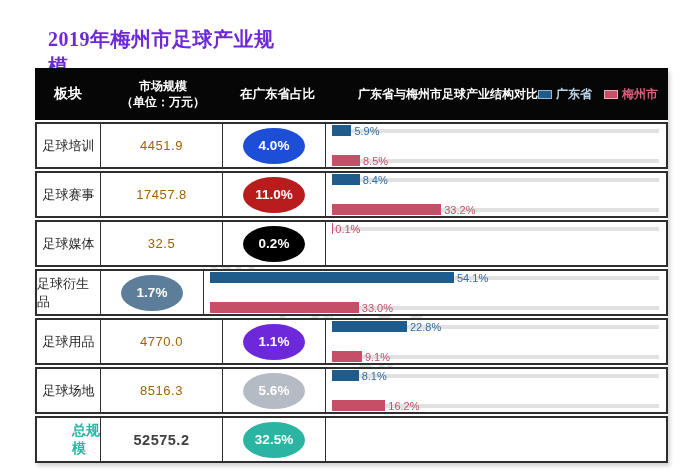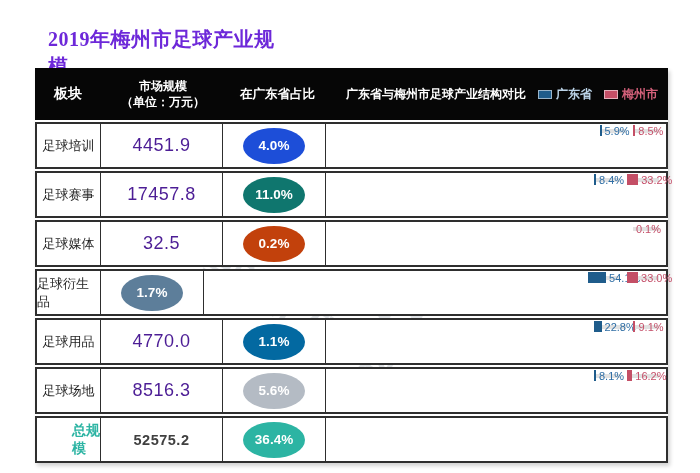--- a/index.html
+++ b/index.html
@@ -20,40 +20,40 @@
   .title-underline .line { height:3px; background:#2d6ca3; flex:1 1 auto; }
   
   .ftable { position:absolute; left:35px; top:68px; width:633px; box-shadow:2px 3px 4px rgba(0,0,0,0.18); }
   .thead {
     height:52px; background:#060606; color:#fff; display:flex; align-items:center;
   }
   .th { text-align:center; font-weight:600; }
   .th-c1 { width:66px; font-size:14px; }
   .th-c2 { width:124px; font-size:12px; line-height:1.35; }
   .th-c3 { width:105px; font-size:12.5px; }
-  .th-c4 { flex:1; display:flex; align-items:center; justify-content:space-between; padding:0 10px 0 16px; font-size:12px; font-weight:600; }
+  .th-c4 { flex:1; display:flex; align-items:center; justify-content:flex-end; padding:0 10px 0 16px; font-size:12px; font-weight:600; }
   .legend { display:flex; align-items:center; gap:12px; }
   .legend-item { display:flex; align-items:center; gap:4px; font-size:12px; font-weight:bold; }
   .legend-swatch { width:14px; height:9px; display:inline-block; border:1px solid rgba(255,255,255,0.55); }
   .legend-item.gd .legend-label { color:#bcd4e8; }
   .legend-item.mz .legend-label { color:#d4607a; }
   
   .trow {
     height:47px; margin-top:2px; border:2px solid #2e2e2e; background:#fff;
     display:flex; align-items:stretch;
   }
   .td { display:flex; align-items:center; justify-content:center; }
   .td-sector { width:64px; font-size:13px; color:#1f1f1f; border-right:1.5px solid #2e2e2e; }
-  .td-scale { width:122px; font-size:18px; color:#4c1d95; border-right:1.5px solid #2e2e2e; letter-spacing:0.5px; }
+  .td-scale { width:122px; font-size:13px; color:#a16207; border-right:1.5px solid #2e2e2e; letter-spacing:0.5px; }
   .td-share { width:103px; border-right:1.5px solid #2e2e2e; }
   .share-ellipse {
     width:62px; height:36px; border-radius:50%; color:#fff; font-weight:bold; font-size:13.5px;
     display:flex; align-items:center; justify-content:center;
   }
-  .td-bars { flex:1; justify-content:flex-end; align-items:stretch; gap:5px; padding:0 5px 0 6px; }
+  .td-bars { flex:1; flex-direction:column; justify-content:space-between; align-items:stretch; gap:5px; padding:0 5px 0 6px; }
   .barline { position:relative; height:13px; display:flex; align-items:center; }
   .bartrack { position:absolute; left:0; right:2px; top:50%; margin-top:-2px; height:4px; background:#e1e1e1; }
   .bar { position:relative; height:11px; flex:0 0 auto; }
   .bar.gd { background:#1f5c8b; }
   .bar.mz { background:#c44f66; }
   .blabel { position:relative; font-size:11px; margin-left:3px; white-space:nowrap; }
   .blabel.gd { color:#2f6ea5; }
   .blabel.mz { color:#c5506a; }
   .trow.total .td-sector { color:#2cb4a3; font-weight:bold; font-size:14px;padding-left:35px; }
   .trow.total .td-scale { color:#404040; font-weight:bold; font-size:14.5px; }
@@ -127,40 +127,40 @@
         <div class="bartrack"></div>
         <div class="bar mz" style="width: 8.5%;"></div>
         <span class="blabel mz">8.5%</span>
       </div>
     </div>
   </div>
         <div class="trow">
     <div class="td td-sector">足球赛事</div>
     <div class="td td-scale">17457.8</div>
     <div class="td td-share">
-      <div class="share-ellipse" style="background: #0f766e;">11.0%</div>
+      <div class="share-ellipse" style="background: #b91c1c;">11.0%</div>
     </div>
     <div class="td td-bars">
       <div class="barline">
         <div class="bartrack"></div>
         <div class="bar gd" style="width: 8.4%;"></div>
         <span class="blabel gd">8.4%</span>
       </div>
       <div class="barline">
         <div class="bartrack"></div>
         <div class="bar mz" style="width: 33.2%;"></div>
         <span class="blabel mz">33.2%</span>
       </div>
     </div>
   </div>
         <div class="trow">
     <div class="td td-sector">足球媒体</div>
     <div class="td td-scale">32.5</div>
     <div class="td td-share">
-      <div class="share-ellipse" style="background: #c2410c;">0.2%</div>
+      <div class="share-ellipse" style="background: #000000;">0.2%</div>
     </div>
     <div class="td td-bars">
       <div class="barline">
         <div class="bartrack"></div>
         <div class="bar mz" style="width: 0.1%;"></div>
         <span class="blabel mz">0.1%</span>
       </div>
     </div>
   </div>
         <div class="trow">
@@ -178,21 +178,21 @@
         <div class="bartrack"></div>
         <div class="bar mz" style="width: 33%;"></div>
         <span class="blabel mz">33.0%</span>
       </div>
     </div>
   </div>
         <div class="trow">
     <div class="td td-sector">足球用品</div>
     <div class="td td-scale">4770.0</div>
     <div class="td td-share">
-      <div class="share-ellipse" style="background: #0369a1;">1.1%</div>
+      <div class="share-ellipse" style="background: #6d28d9;">1.1%</div>
     </div>
     <div class="td td-bars">
       <div class="barline">
         <div class="bartrack"></div>
         <div class="bar gd" style="width: 22.8%;"></div>
         <span class="blabel gd">22.8%</span>
       </div>
       <div class="barline">
         <div class="bartrack"></div>
         <div class="bar mz" style="width: 9.1%;"></div>
@@ -216,20 +216,20 @@
         <div class="bartrack"></div>
         <div class="bar mz" style="width: 16.2%;"></div>
         <span class="blabel mz">16.2%</span>
       </div>
     </div>
   </div>
         <div class="trow total">
     <div class="td td-sector">总规模</div>
     <div class="td td-scale">52575.2</div>
     <div class="td td-share">
-      <div class="share-ellipse" style="background: rgb(44, 180, 163);">36.4%</div>
+      <div class="share-ellipse" style="background: rgb(44, 180, 163);">32.5%</div>
     </div>
     <div class="td td-bars"></div>
   </div>
       </div>
   </div>
 
 </div>
 
 </body></html>

